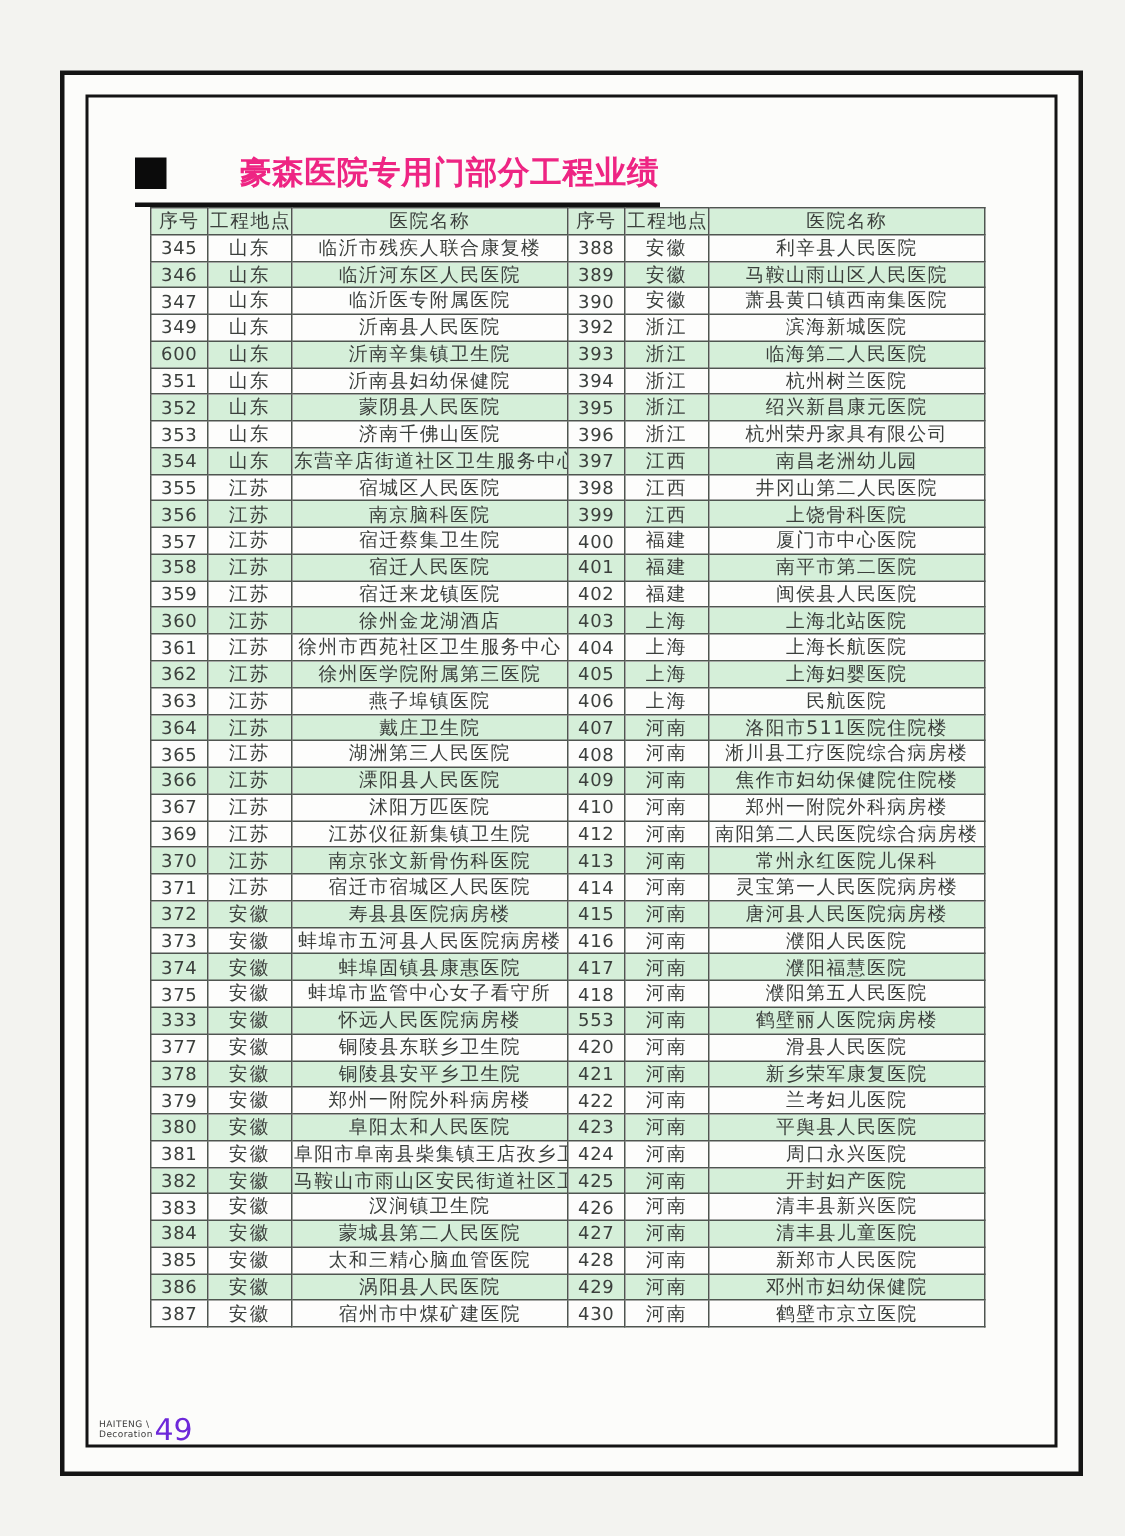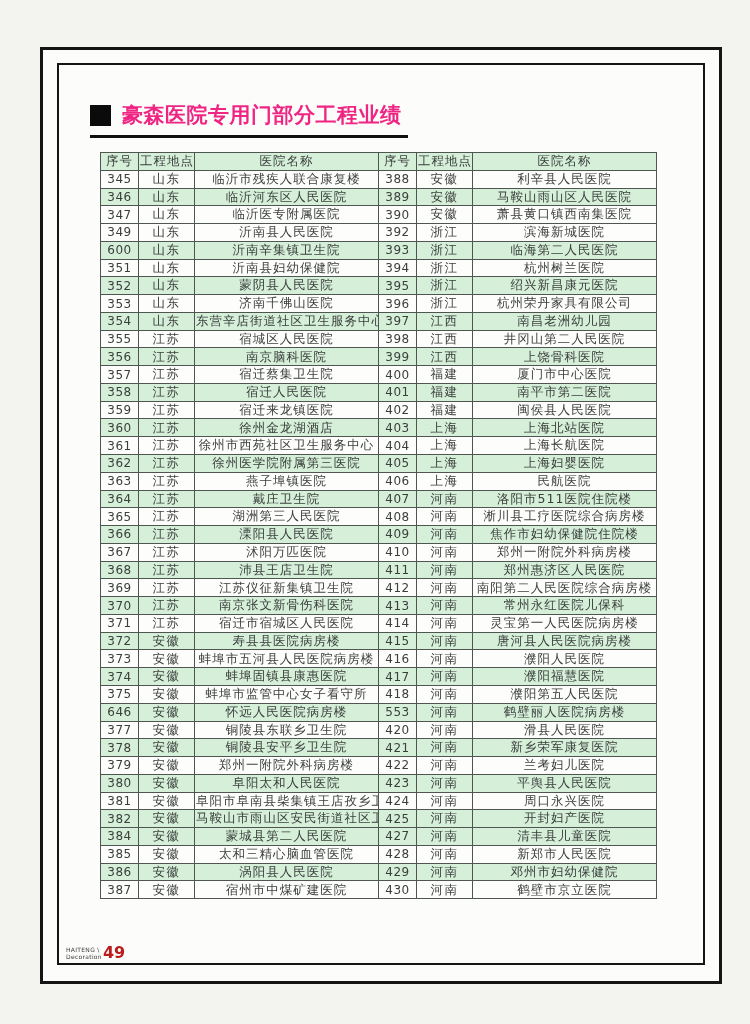--- a/index.html
+++ b/index.html
@@ -36,24 +36,24 @@
     display:flex;align-items:center;gap:11px;
     padding-bottom:6px;
     border-bottom:3px solid #101010;
     min-width:318px;
   }
   .title-bullet{
     width:21px;height:21px;background:#0b0b0b;flex:0 0 auto;
   }
   .page-title{
     font-size:21px;font-weight:bold;color:var(--pink);
-    letter-spacing:0.5px;white-space:nowrap;
+    letter-spacing:0.5px;white-space:nowrap;margin-left:38px;
   }
   .perf-table{
-    position:absolute;left:41px;top:87px;width:557px;
+    position:absolute;left:41px;top:73px;width:557px;
     border-collapse:collapse;table-layout:fixed;
   }
   .perf-table col.c-seq{width:38px;}
   .perf-table col.c-loc{width:56px;}
   .perf-table col.c-name{width:184px;}
   .perf-table th,.perf-table td{
     border:1px solid var(--grid);
     height:17.77px;
     padding:0 1px;
     text-align:center;vertical-align:middle;
@@ -74,21 +74,21 @@
   .footer{
     position:absolute;left:7px;top:881px;
     display:flex;align-items:flex-end;gap:1px;
   }
   .brand{
     display:flex;flex-direction:column;align-items:flex-start;
     font-size:6px;line-height:7px;color:#3a3a3a;letter-spacing:0.3px;
   }
   .brand .slash{position:relative;}
   .page-number{
-    font-size:16px;font-weight:bold;color:#b91c1c;line-height:14px;
+    font-size:20px;font-weight:normal;color:#6d28d9;line-height:14px;
   }
 </style>
 </head>
 <body>
 
 <div class="outer-frame">
   <div class="inner-frame">
 
     <div class="title-row">
       <span class="title-bullet"></span>
@@ -284,28 +284,20 @@
             <td class="name">焦作市妇幼保健院住院楼</td>
           </tr>
           <tr class="white">
             <td class="seq">367</td>
             <td class="loc">江苏</td>
             <td class="name">沭阳万匹医院</td>
             <td class="seq">410</td>
             <td class="loc">河南</td>
             <td class="name">郑州一附院外科病房楼</td>
           </tr>
-          <tr class="green">
-            <td class="seq">368</td>
-            <td class="loc">江苏</td>
-            <td class="name">沛县王店卫生院</td>
-            <td class="seq">411</td>
-            <td class="loc">河南</td>
-            <td class="name">郑州惠济区人民医院</td>
-          </tr>
           <tr class="white">
             <td class="seq">369</td>
             <td class="loc">江苏</td>
             <td class="name">江苏仪征新集镇卫生院</td>
             <td class="seq">412</td>
             <td class="loc">河南</td>
             <td class="name">南阳第二人民医院综合病房楼</td>
           </tr>
           <tr class="green">
             <td class="seq">370</td>
@@ -349,21 +341,21 @@
           </tr>
           <tr class="white">
             <td class="seq">375</td>
             <td class="loc">安徽</td>
             <td class="name">蚌埠市监管中心女子看守所</td>
             <td class="seq">418</td>
             <td class="loc">河南</td>
             <td class="name">濮阳第五人民医院</td>
           </tr>
           <tr class="green">
-            <td class="seq">646</td>
+            <td class="seq">333</td>
             <td class="loc">安徽</td>
             <td class="name">怀远人民医院病房楼</td>
             <td class="seq">553</td>
             <td class="loc">河南</td>
             <td class="name">鹤壁丽人医院病房楼</td>
           </tr>
           <tr class="white">
             <td class="seq">377</td>
             <td class="loc">安徽</td>
             <td class="name">铜陵县东联乡卫生院</td>
@@ -403,20 +395,28 @@
             <td class="loc">河南</td>
             <td class="name">周口永兴医院</td>
           </tr>
           <tr class="green">
             <td class="seq">382</td>
             <td class="loc">安徽</td>
             <td class="name">马鞍山市雨山区安民街道社区卫生中心</td>
             <td class="seq">425</td>
             <td class="loc">河南</td>
             <td class="name">开封妇产医院</td>
+          </tr>
+          <tr class="white">
+            <td class="seq">383</td>
+            <td class="loc">安徽</td>
+            <td class="name">汊涧镇卫生院</td>
+            <td class="seq">426</td>
+            <td class="loc">河南</td>
+            <td class="name">清丰县新兴医院</td>
           </tr>
           <tr class="green">
             <td class="seq">384</td>
             <td class="loc">安徽</td>
             <td class="name">蒙城县第二人民医院</td>
             <td class="seq">427</td>
             <td class="loc">河南</td>
             <td class="name">清丰县儿童医院</td>
           </tr>
           <tr class="white">

